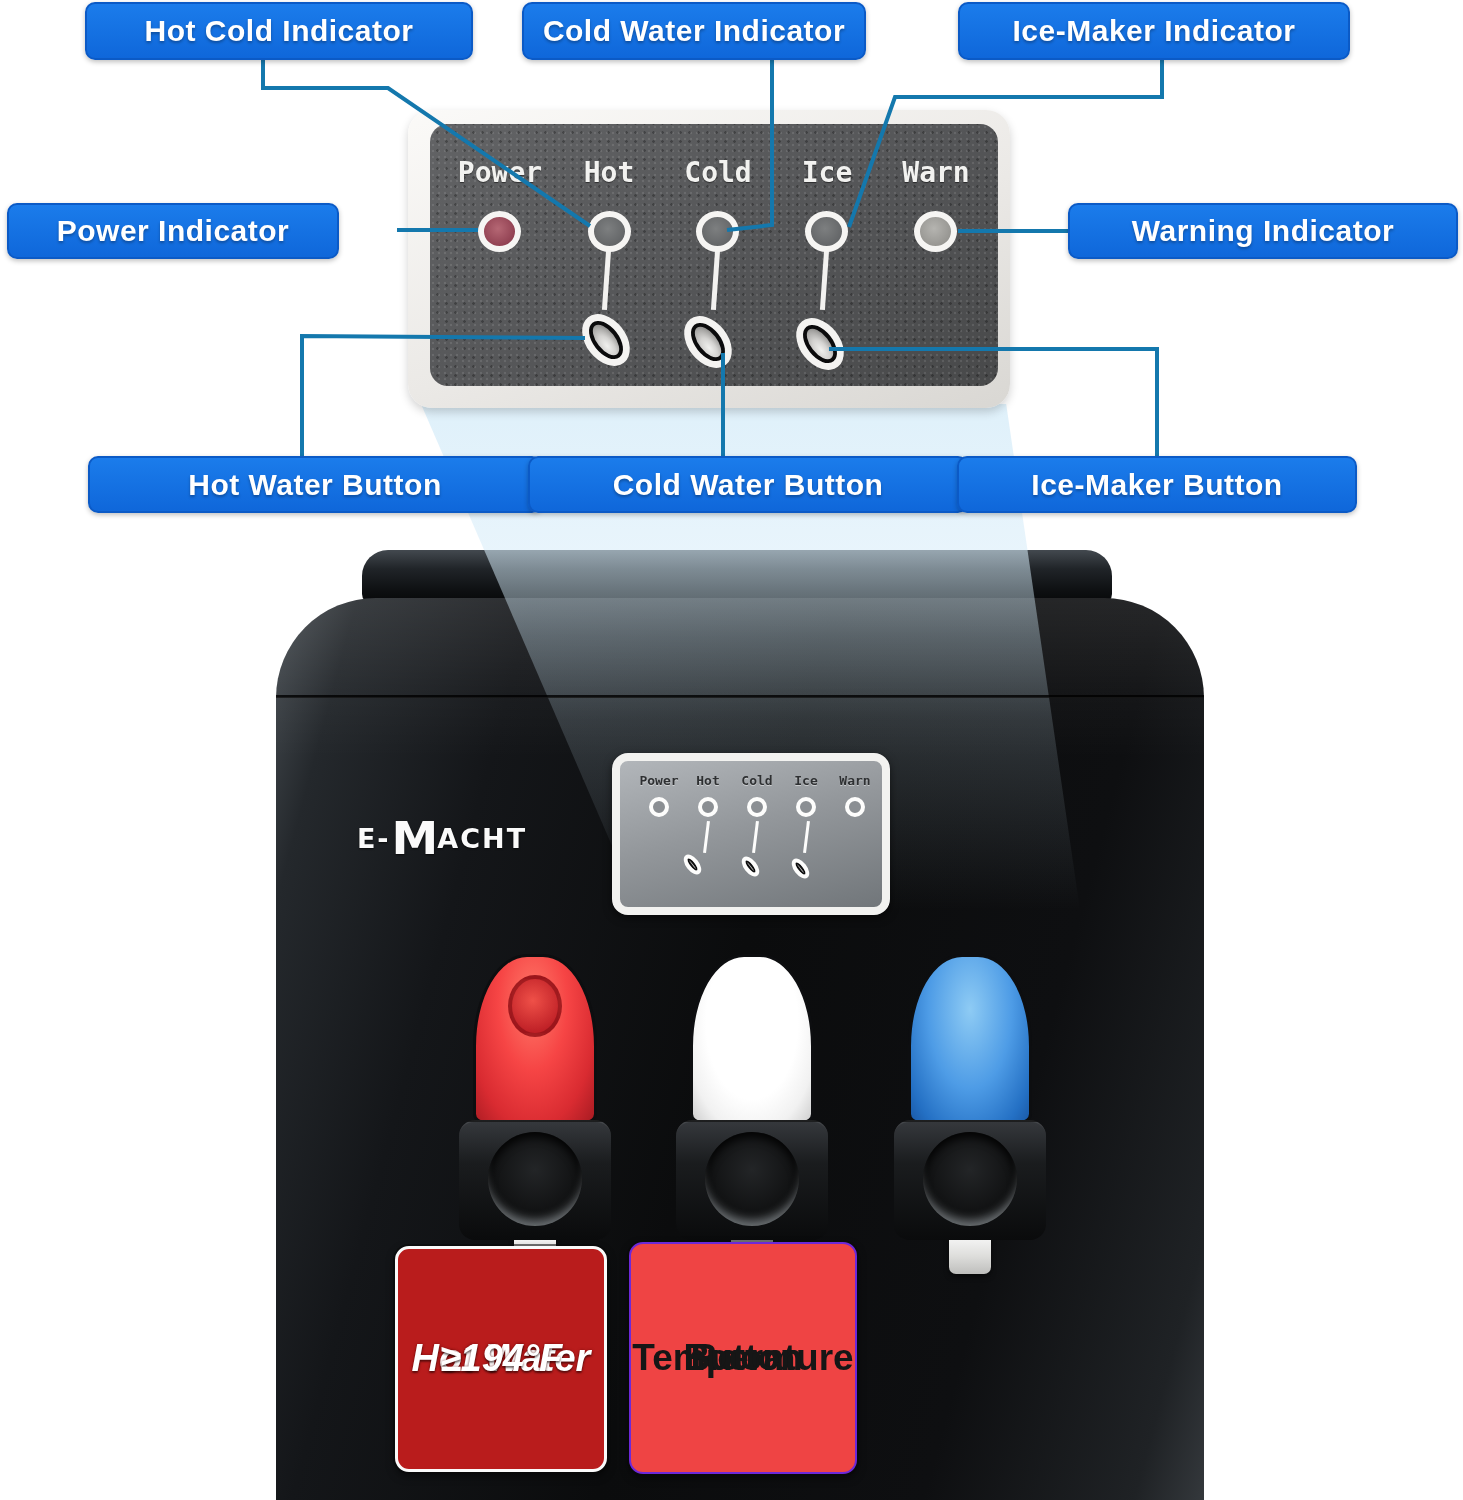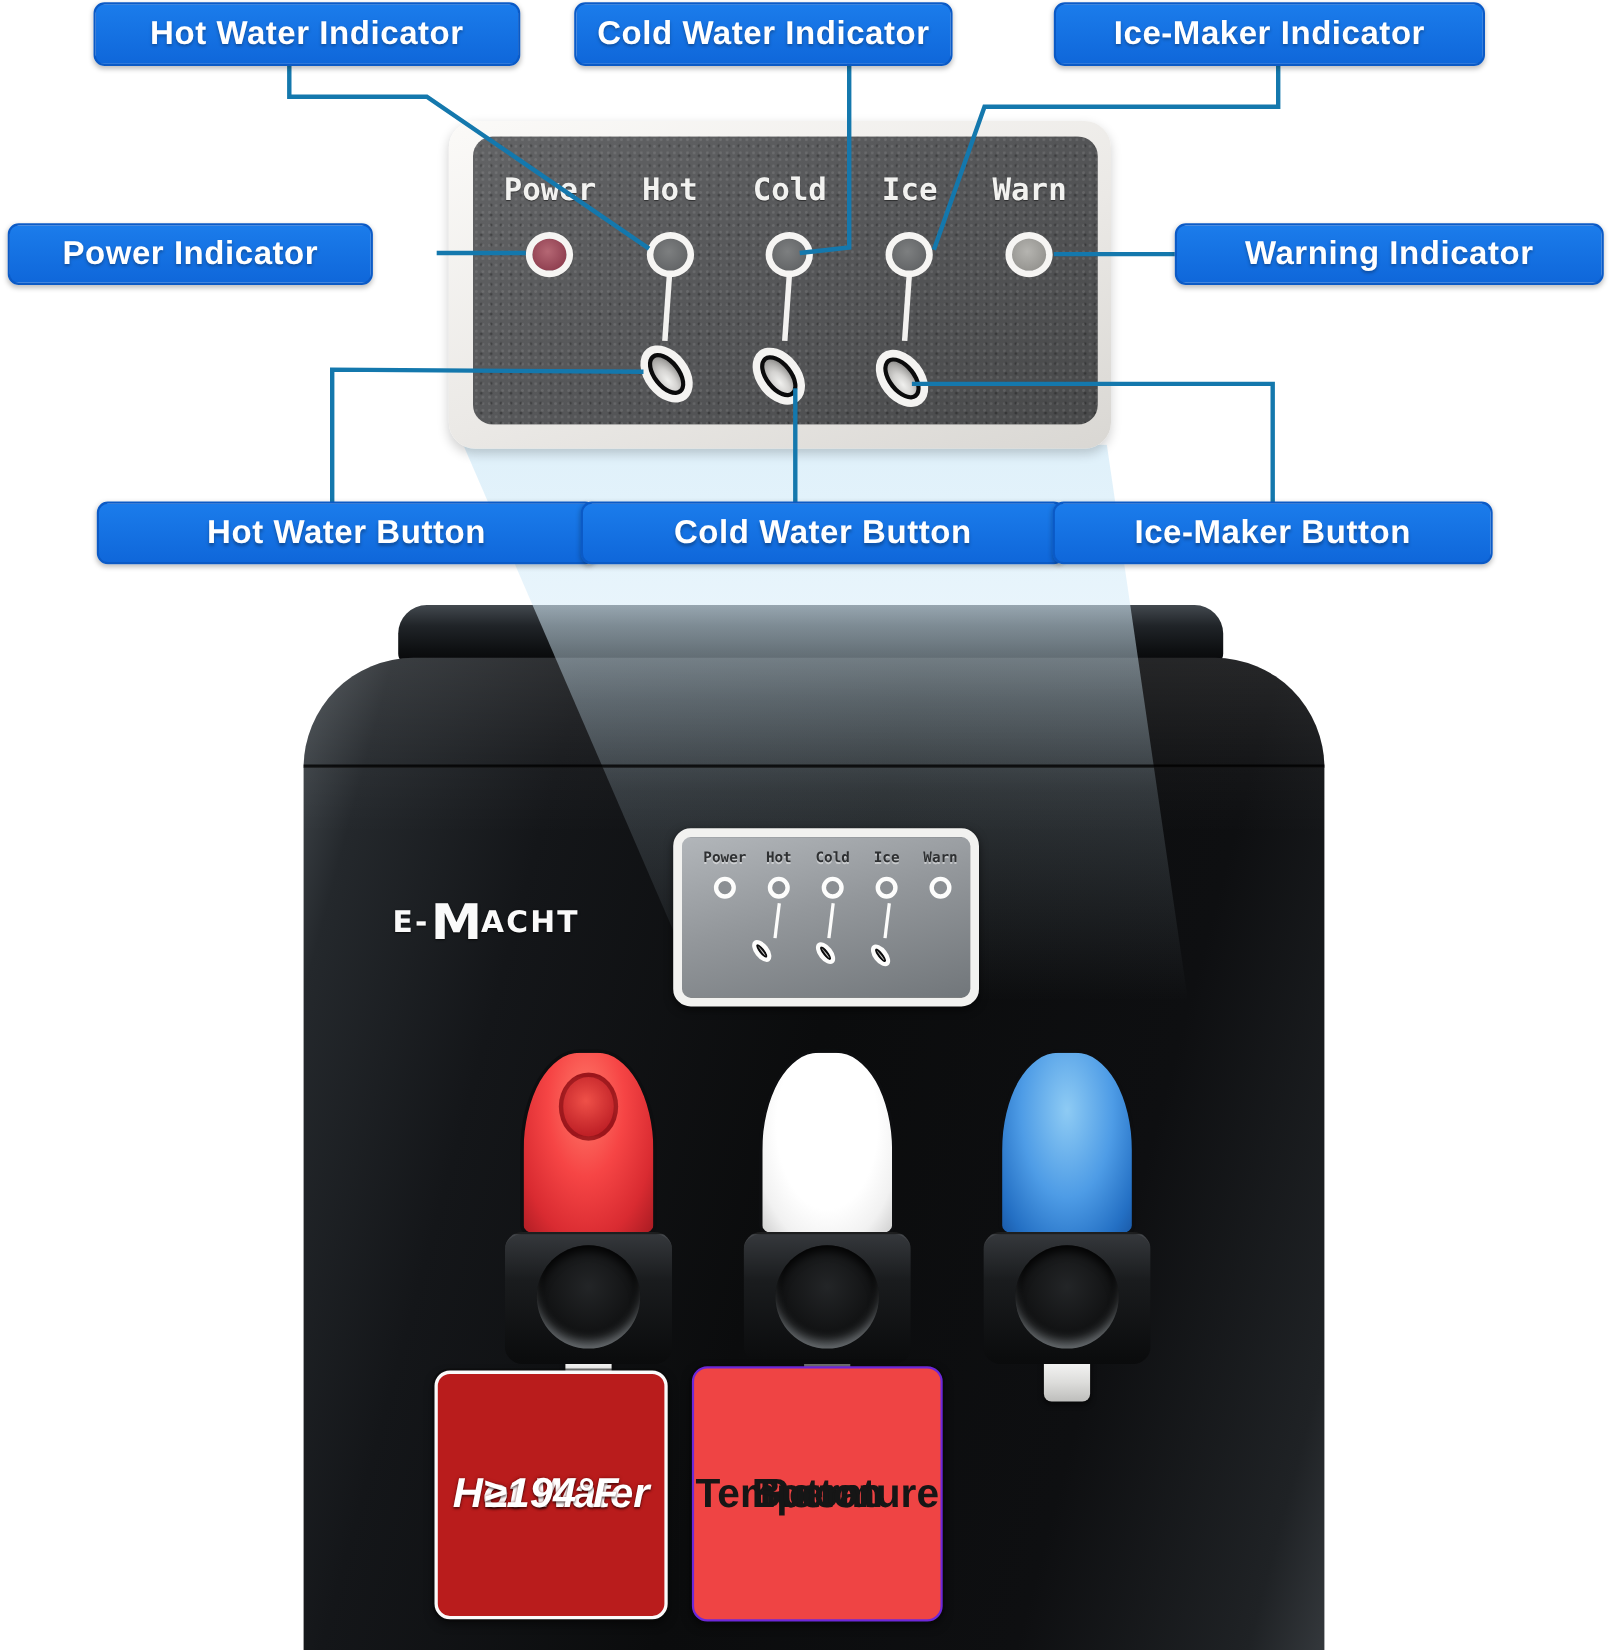--- a/index.html
+++ b/index.html
@@ -240,21 +240,21 @@
     <polyline points="263,60 263,88 388,88 590,226"></polyline>
     <polyline points="772,58 772,225 727,230"></polyline>
     <polyline points="1162,60 1162,97 895,97 849,227"></polyline>
     <polyline points="397,230 478,230"></polyline>
     <polyline points="958,231 1068,231"></polyline>
     <polyline points="585,338 302,336 302,457"></polyline>
     <polyline points="723,353 723,457"></polyline>
     <polyline points="829,349 1157,349 1157,457"></polyline>
   </svg>
 
-  <div class="callout" style="left:85px;top:2px;width:388px;height:58px">Hot Water Indicator</div>
+  <div class="callout" style="left:85px;top:2px;width:388px;height:58px">Hot Cold Indicator</div>
   <div class="callout" style="left:522px;top:2px;width:344px;height:58px">Cold Water Indicator</div>
   <div class="callout" style="left:958px;top:2px;width:392px;height:58px">Ice-Maker Indicator</div>
   <div class="callout" style="left:7px;top:203px;width:332px;height:56px">Power Indicator</div>
   <div class="callout" style="left:1068px;top:203px;width:390px;height:56px">Warning Indicator</div>
   <div class="callout" style="left:88px;top:456px;width:454px;height:57px">Hot Water Button</div>
   <div class="callout" style="left:528px;top:456px;width:440px;height:57px">Cold Water Button</div>
   <div class="callout" style="left:957px;top:456px;width:400px;height:57px">Ice-Maker Button</div>
 
 </div>
 

